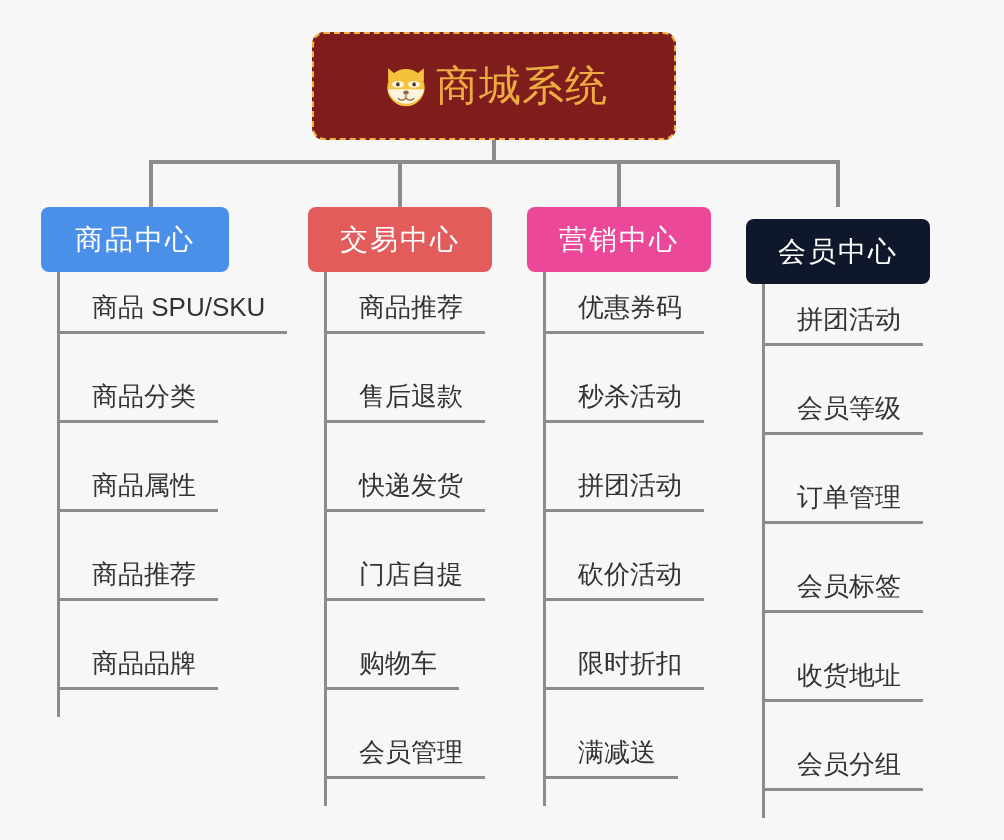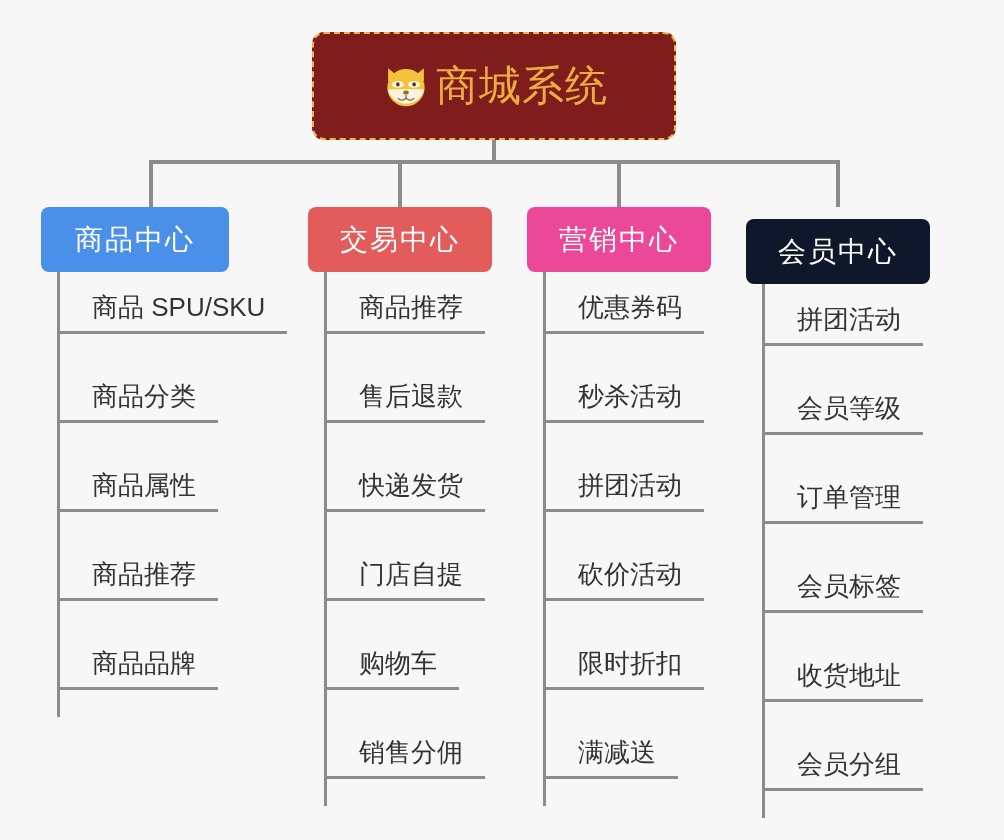--- a/index.html
+++ b/index.html
@@ -172,21 +172,21 @@
       <div class="item">
           <span class="item-label">快递发货</span>
         </div>
       <div class="item">
           <span class="item-label">门店自提</span>
         </div>
       <div class="item">
           <span class="item-label">购物车</span>
         </div>
       <div class="item">
-          <span class="item-label">销售分佣</span>
+          <span class="item-label">会员管理</span>
         </div>
     </div>
   </div>
 
   <div class="column" style="left:527px; width:184px;">
     <div class="cat-box" style="background:#ec4899;">
       <span>营销中心</span>
     </div>
     <div class="item-list">
       <div class="item">

